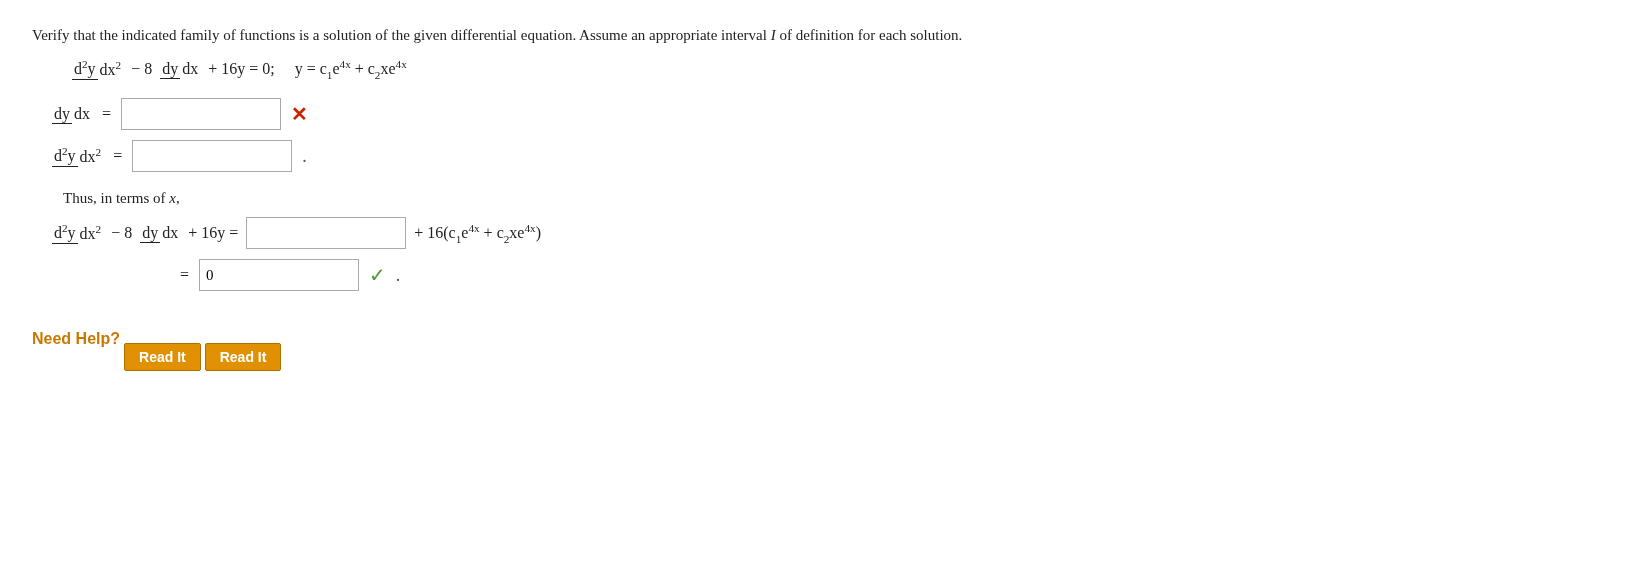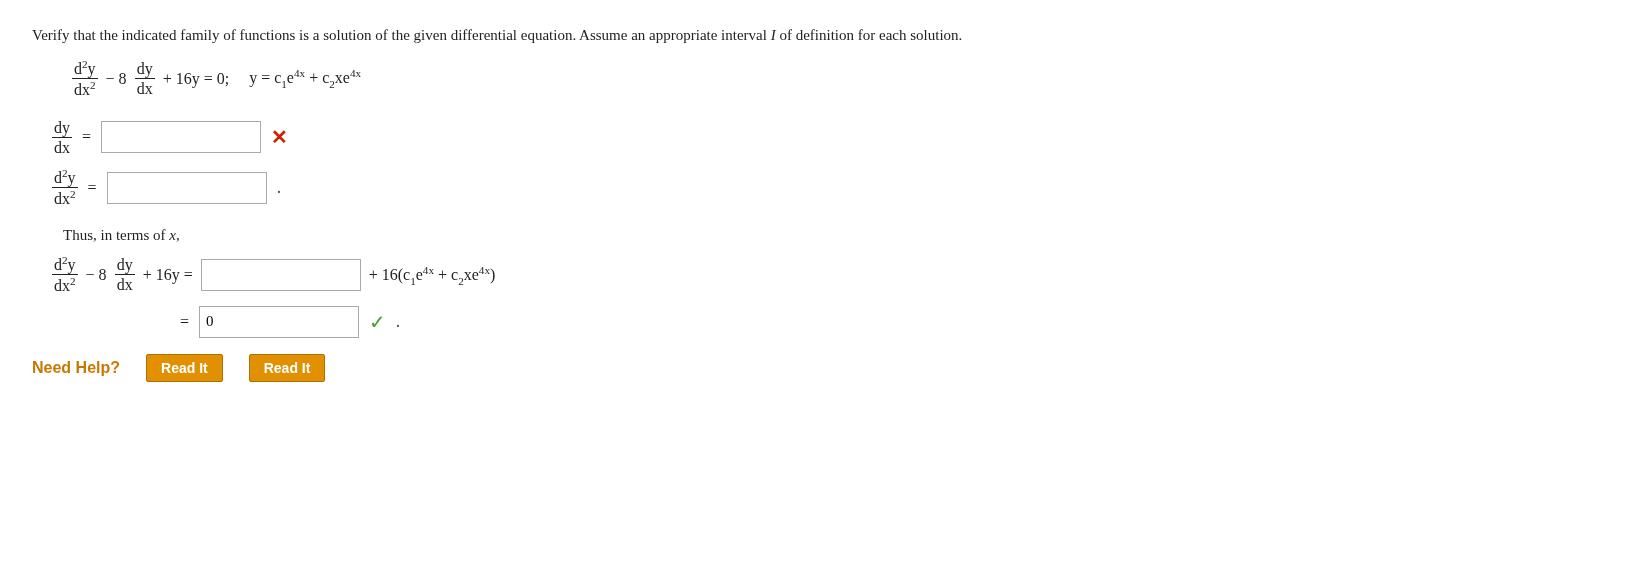--- a/index.html
+++ b/index.html
@@ -20,21 +20,22 @@
     .equation-block {
       display: flex;
       align-items: center;
       gap: 8px;
       margin-bottom: 18px;
       font-size: 16px;
       margin-left: 40px;
     }
     .fraction {
       display: inline-flex;
-      flex-direction: column;
+      flex-direction: row;
+      align-items: center;
       vertical-align: middle;
       line-height: 1.2;
     }
     .fraction .numer {
       border-bottom: 1.5px solid #222;
       padding: 0 2px;
       text-align: center;
     }
     .fraction .denom {
       padding: 0 2px;
@@ -91,39 +92,40 @@
     .equals-row {
       display: flex;
       align-items: center;
       gap: 10px;
       margin-left: 148px;
       margin-bottom: 16px;
     }
     .need-help-section {
       display: flex;
       align-items: center;
-      gap: 26px;
+      gap: 4px;
       margin-top: 10px;
     }
     .need-help-label {
       color: #c87800;
       font-weight: bold;
       font-size: 16px;
       font-family: Arial, sans-serif;
     }
     .help-btn {
       border: 1.5px solid #b07000;
       background: #e09000;
       color: #fff;
       font-size: 14px;
       font-weight: bold;
       padding: 5px 14px;
       cursor: pointer;
       font-family: Arial, sans-serif;
       border-radius: 2px;
+      margin-top: 36px;
     }
     .italic { font-style: italic; }
   </style>
 </head>
 <body>
 
 <div>
 
   <p class="problem-text">
     Verify that the indicated family of functions is a solution of the given differential equation. Assume an appropriate interval <span class="italic">I</span> of definition for each solution.

